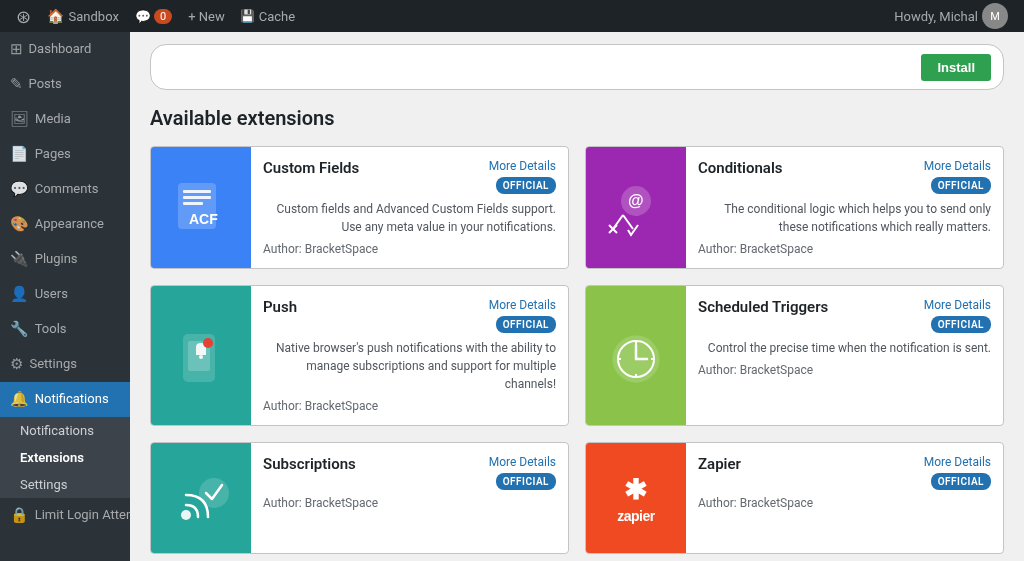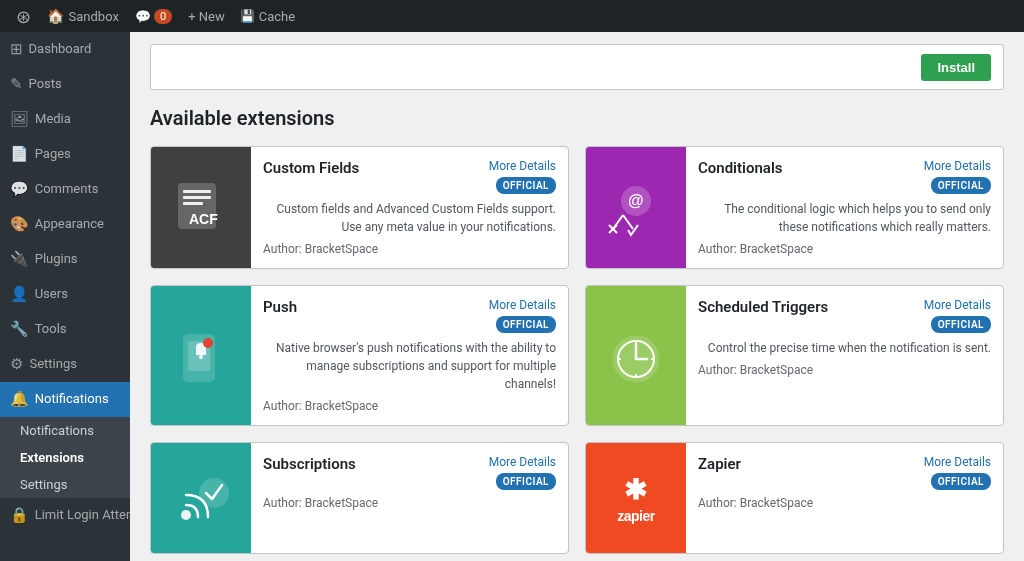--- a/index.html
+++ b/index.html
@@ -193,21 +193,21 @@
 
     .extension-author {
       font-size: 12px;
       color: #646970;
     }
 
     
     .top-partial {
       background: #fff;
       border: 1px solid #c3c4c7;
-      border-radius: 3px;
+      border-radius: 16px;
       height: 46px;
       margin-bottom: 16px;
       display: flex;
       align-items: center;
       justify-content: flex-end;
       padding-right: 12px;
       overflow: hidden;
     }
 
     .install-btn {
@@ -215,21 +215,21 @@
       color: #fff;
       border: none;
       padding: 6px 16px;
       border-radius: 3px;
       font-size: 13px;
       font-weight: 600;
       cursor: pointer;
     }
 
     
-    .thumb-acf { background: #404040; }
+    .thumb-acf { background: #3b82f6; }
     .thumb-conditionals { background: #9c27b0; }
     .thumb-push { background: #26a69a; }
     .thumb-scheduled { background: #8bc34a; }
     .thumb-subscriptions { background: #26a69a; }
     .thumb-zapier { background: #f04a23; }
 
     .extensions-active-row {
       position: relative;
     }
 
@@ -246,20 +246,26 @@
   <div class="admin-bar-item comment-bubble">
     <span>💬</span>
     <span class="comment-count">0</span>
   </div>
   <div class="admin-bar-item">+ New</div>
   <div class="admin-bar-item">
     <span style="font-size:12px; margin-right:3px;">💾</span>
     <span>Cache</span>
   </div>
   <div class="admin-bar-spacer"></div>
+  <div class="admin-bar-right">
+    <div class="admin-bar-item howdy">
+      <span>Howdy, Michal</span>
+      <span class="avatar-circle">M</span>
+    </div>
+  </div>
 </div>
 
 <div class="main-layout">
 
   <div class="sidebar">
     <div class="sidebar-item">
       <span class="sidebar-icon">⊞</span>
       <span>Dashboard</span>
     </div>
     <div class="sidebar-item">

